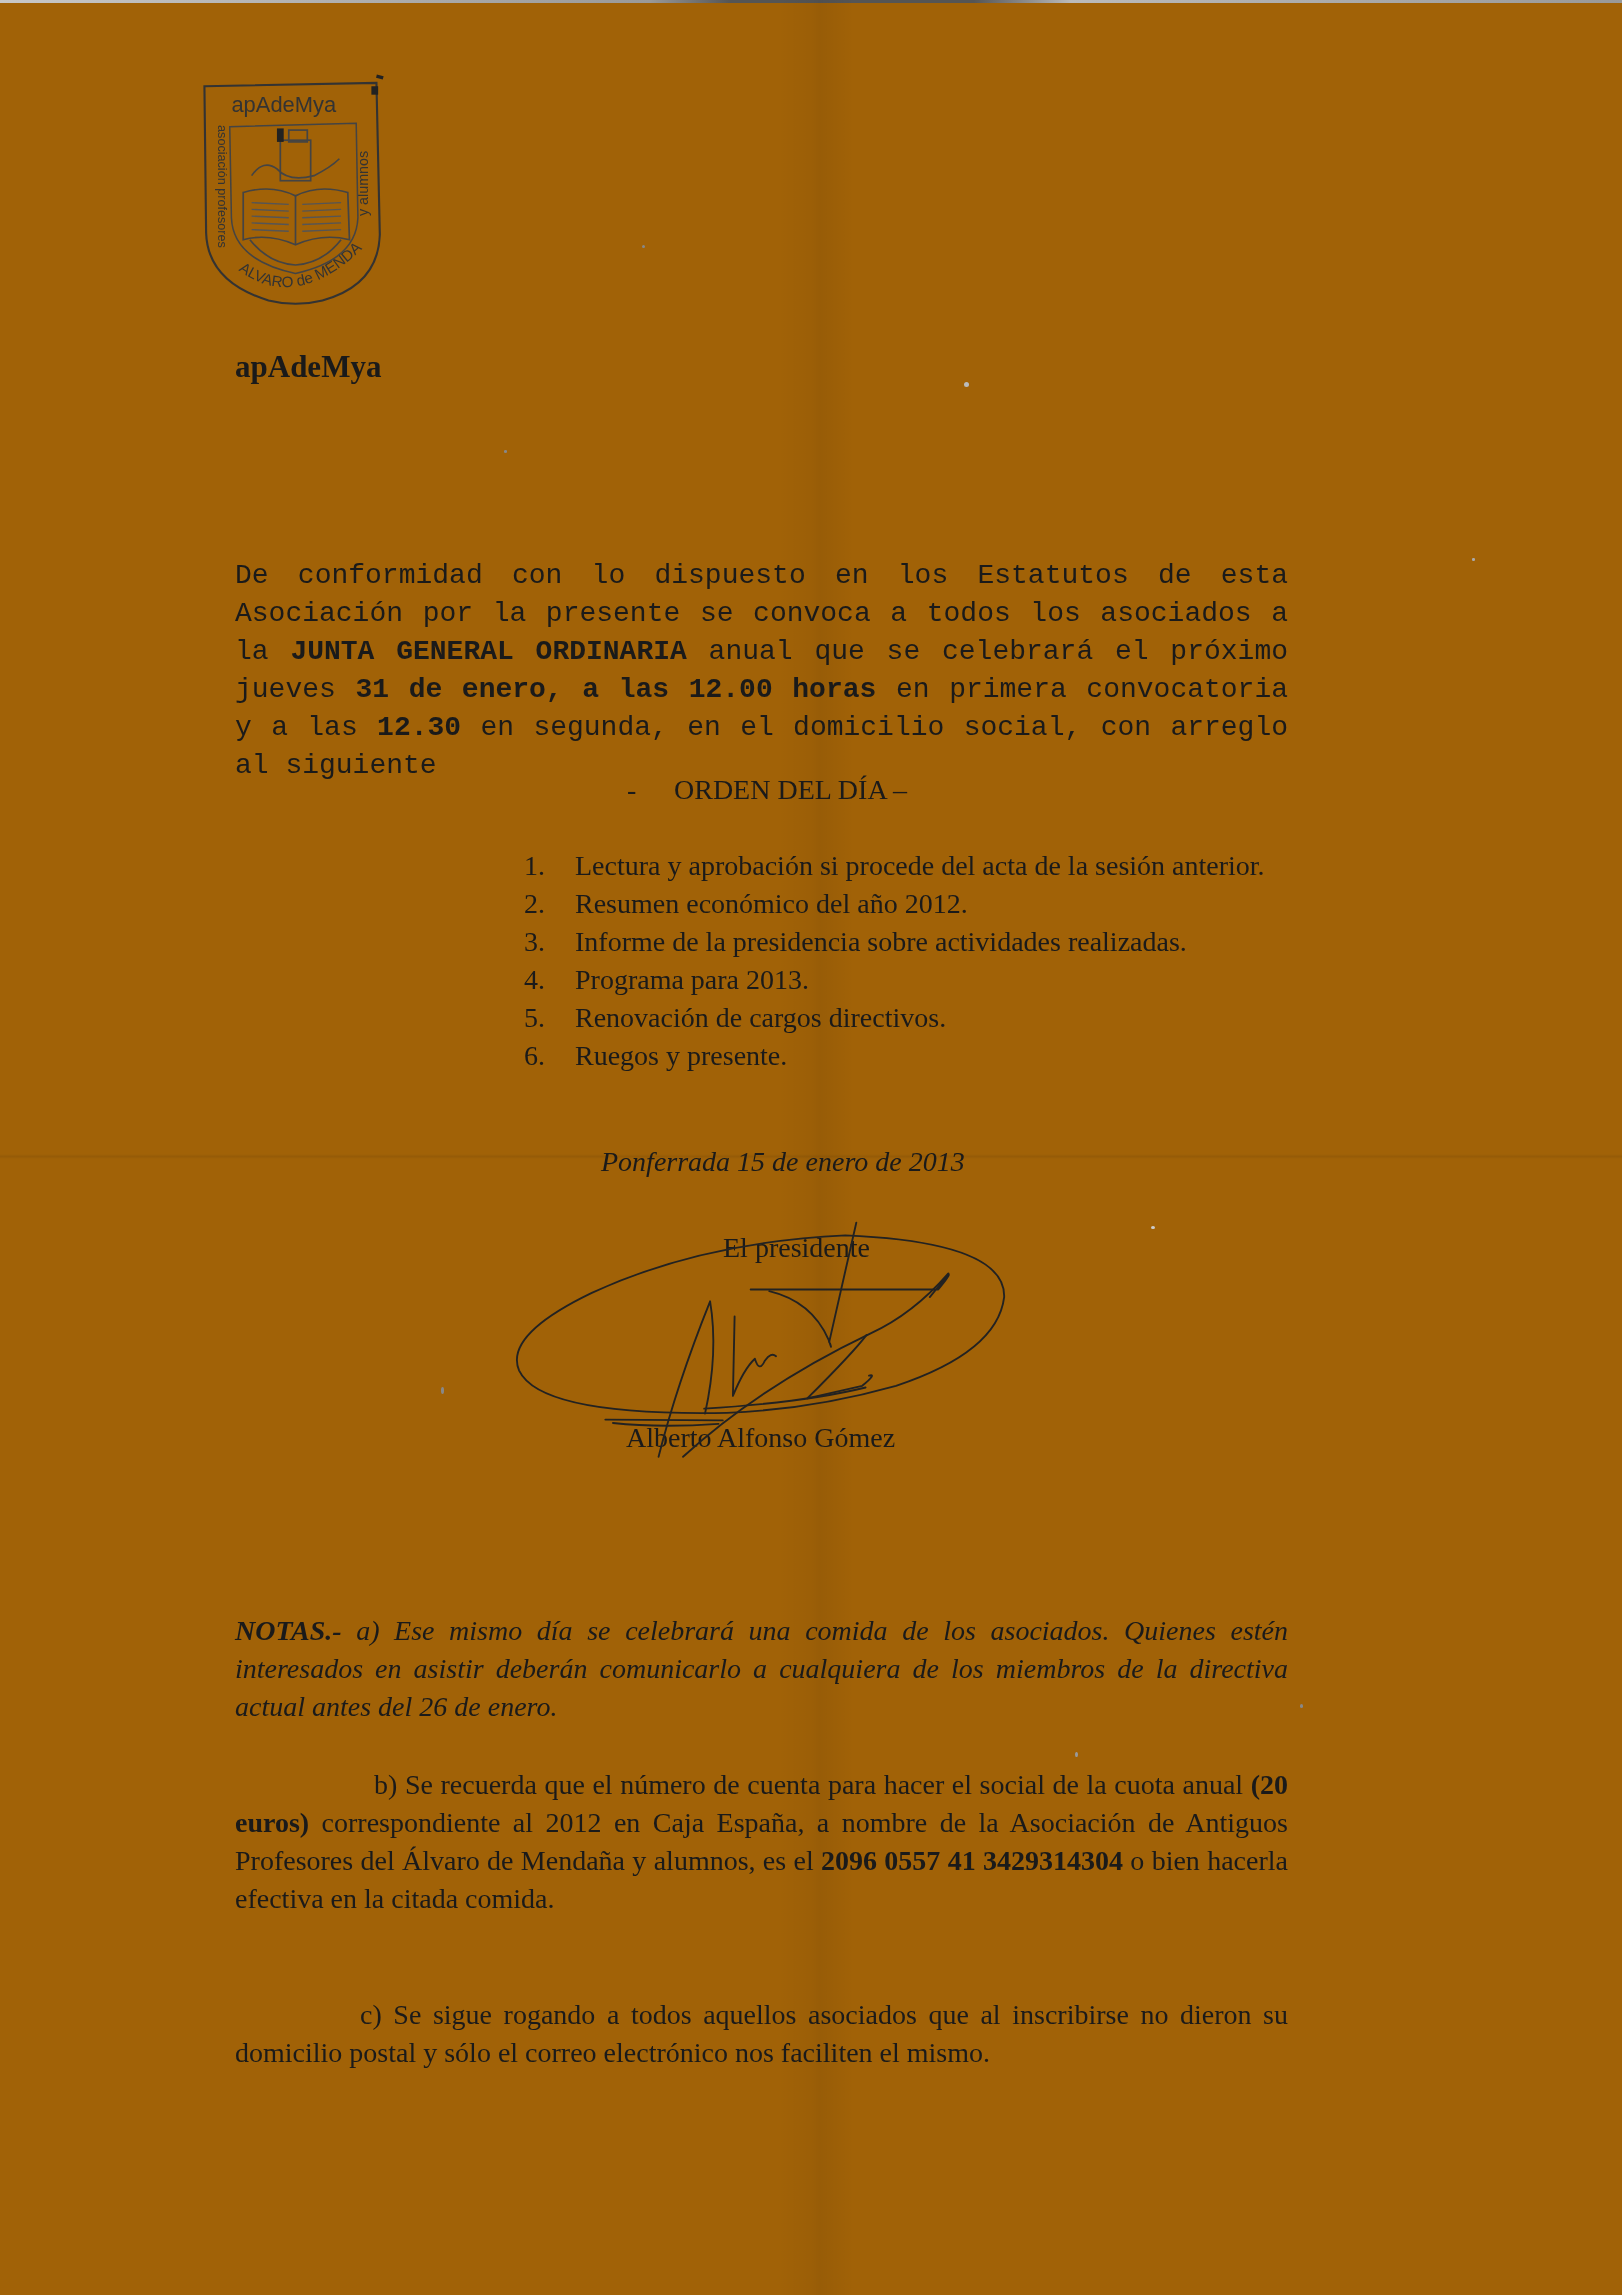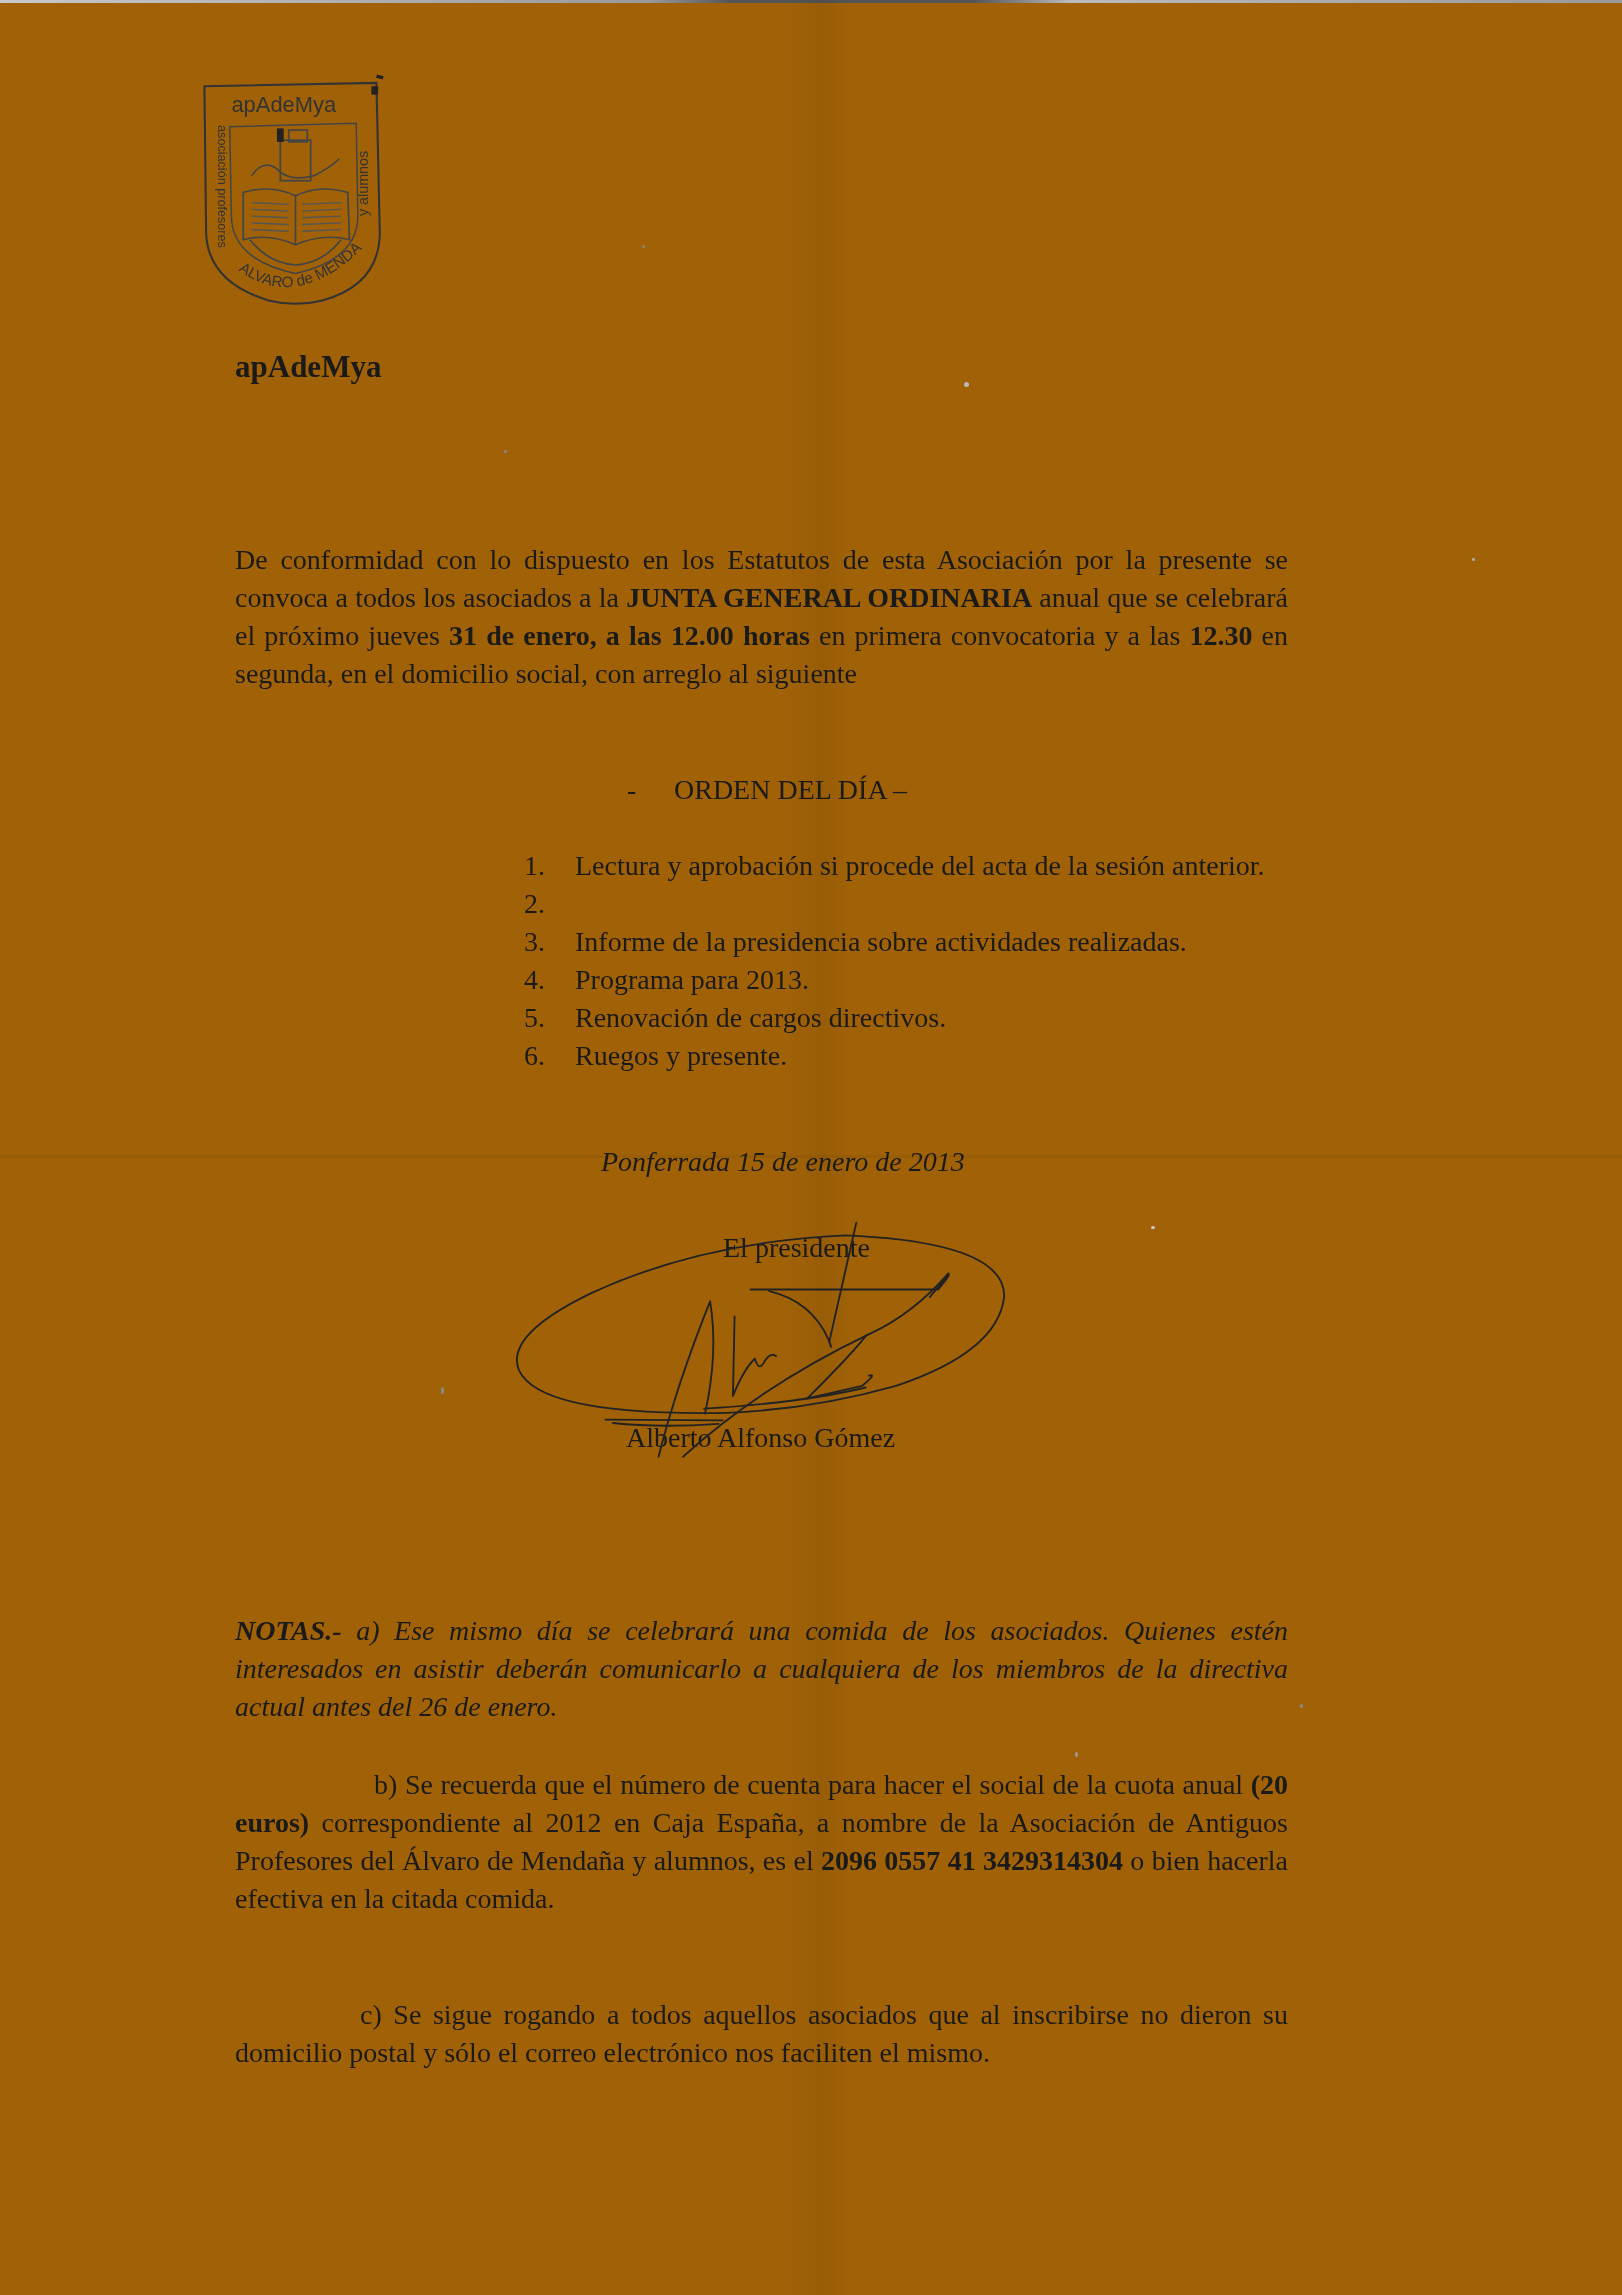--- a/index.html
+++ b/index.html
@@ -16,21 +16,21 @@
     background: linear-gradient(90deg, rgba(0,0,0,0) 0%, rgba(0,0,0,0.035) 45%, rgba(0,0,0,0.06) 55%, rgba(0,0,0,0) 100%); }
   .fold-h { position: absolute; left: 0; top: 1154px; width: 1623px; height: 5px;
     background: linear-gradient(180deg, rgba(0,0,0,0) 0%, rgba(0,0,0,0.07) 50%, rgba(0,0,0,0) 100%); }
 
   .logo { position: absolute; left: 196px; top: 74px; width: 199px; height: 237px; }
 
   .org-name { position: absolute; left: 235px; top: 348px; font-size: 31px; font-weight: bold; margin: 0; line-height: 38px; }
 
   .para { position: absolute; left: 235px; width: 1053px; font-size: 28px; line-height: 38px; margin: 0; text-align: justify; }
   .para b { font-weight: bold; }
-  .intro { top: 541px; text-align-last: left; }
+  .intro { top: 557px; text-align-last: left; font-family: Liberation Mono, monospace; }
 
   .agenda-title { position: absolute; left: 627px; top: 771px; font-size: 28px; line-height: 38px; white-space: pre; }
   .agenda-title .dash { display: inline-block; width: 47px; }
 
   .agenda { position: absolute; left: 524px; top: 847px; margin: 0; padding: 0; list-style: none; font-size: 28px; line-height: 38px; }
   .agenda li { display: flex; }
   .agenda .num { width: 51px; }
 
   .place-date { position: absolute; left: 601px; top: 1143px; font-size: 28px; line-height: 38px; font-style: italic; }
   .signer-role { position: absolute; left: 723px; top: 1229px; font-size: 28px; line-height: 38px; }
@@ -95,20 +95,21 @@
 
   <div class="agenda-title"><span class="dash">-</span><span>ORDEN DEL DÍA –</span></div>
 
   <ol class="agenda">
     <li>
         <span class="num">1.</span>
         <span>Lectura y aprobación si procede del acta de la sesión anterior.</span>
       </li>
     <li>
         <span class="num">2.</span>
+        <span>Resumen económico del año 2012.</span>
       </li>
     <li>
         <span class="num">3.</span>
         <span>Informe de la presidencia sobre actividades realizadas.</span>
       </li>
     <li>
         <span class="num">4.</span>
         <span>Programa para 2013.</span>
       </li>
     <li>

